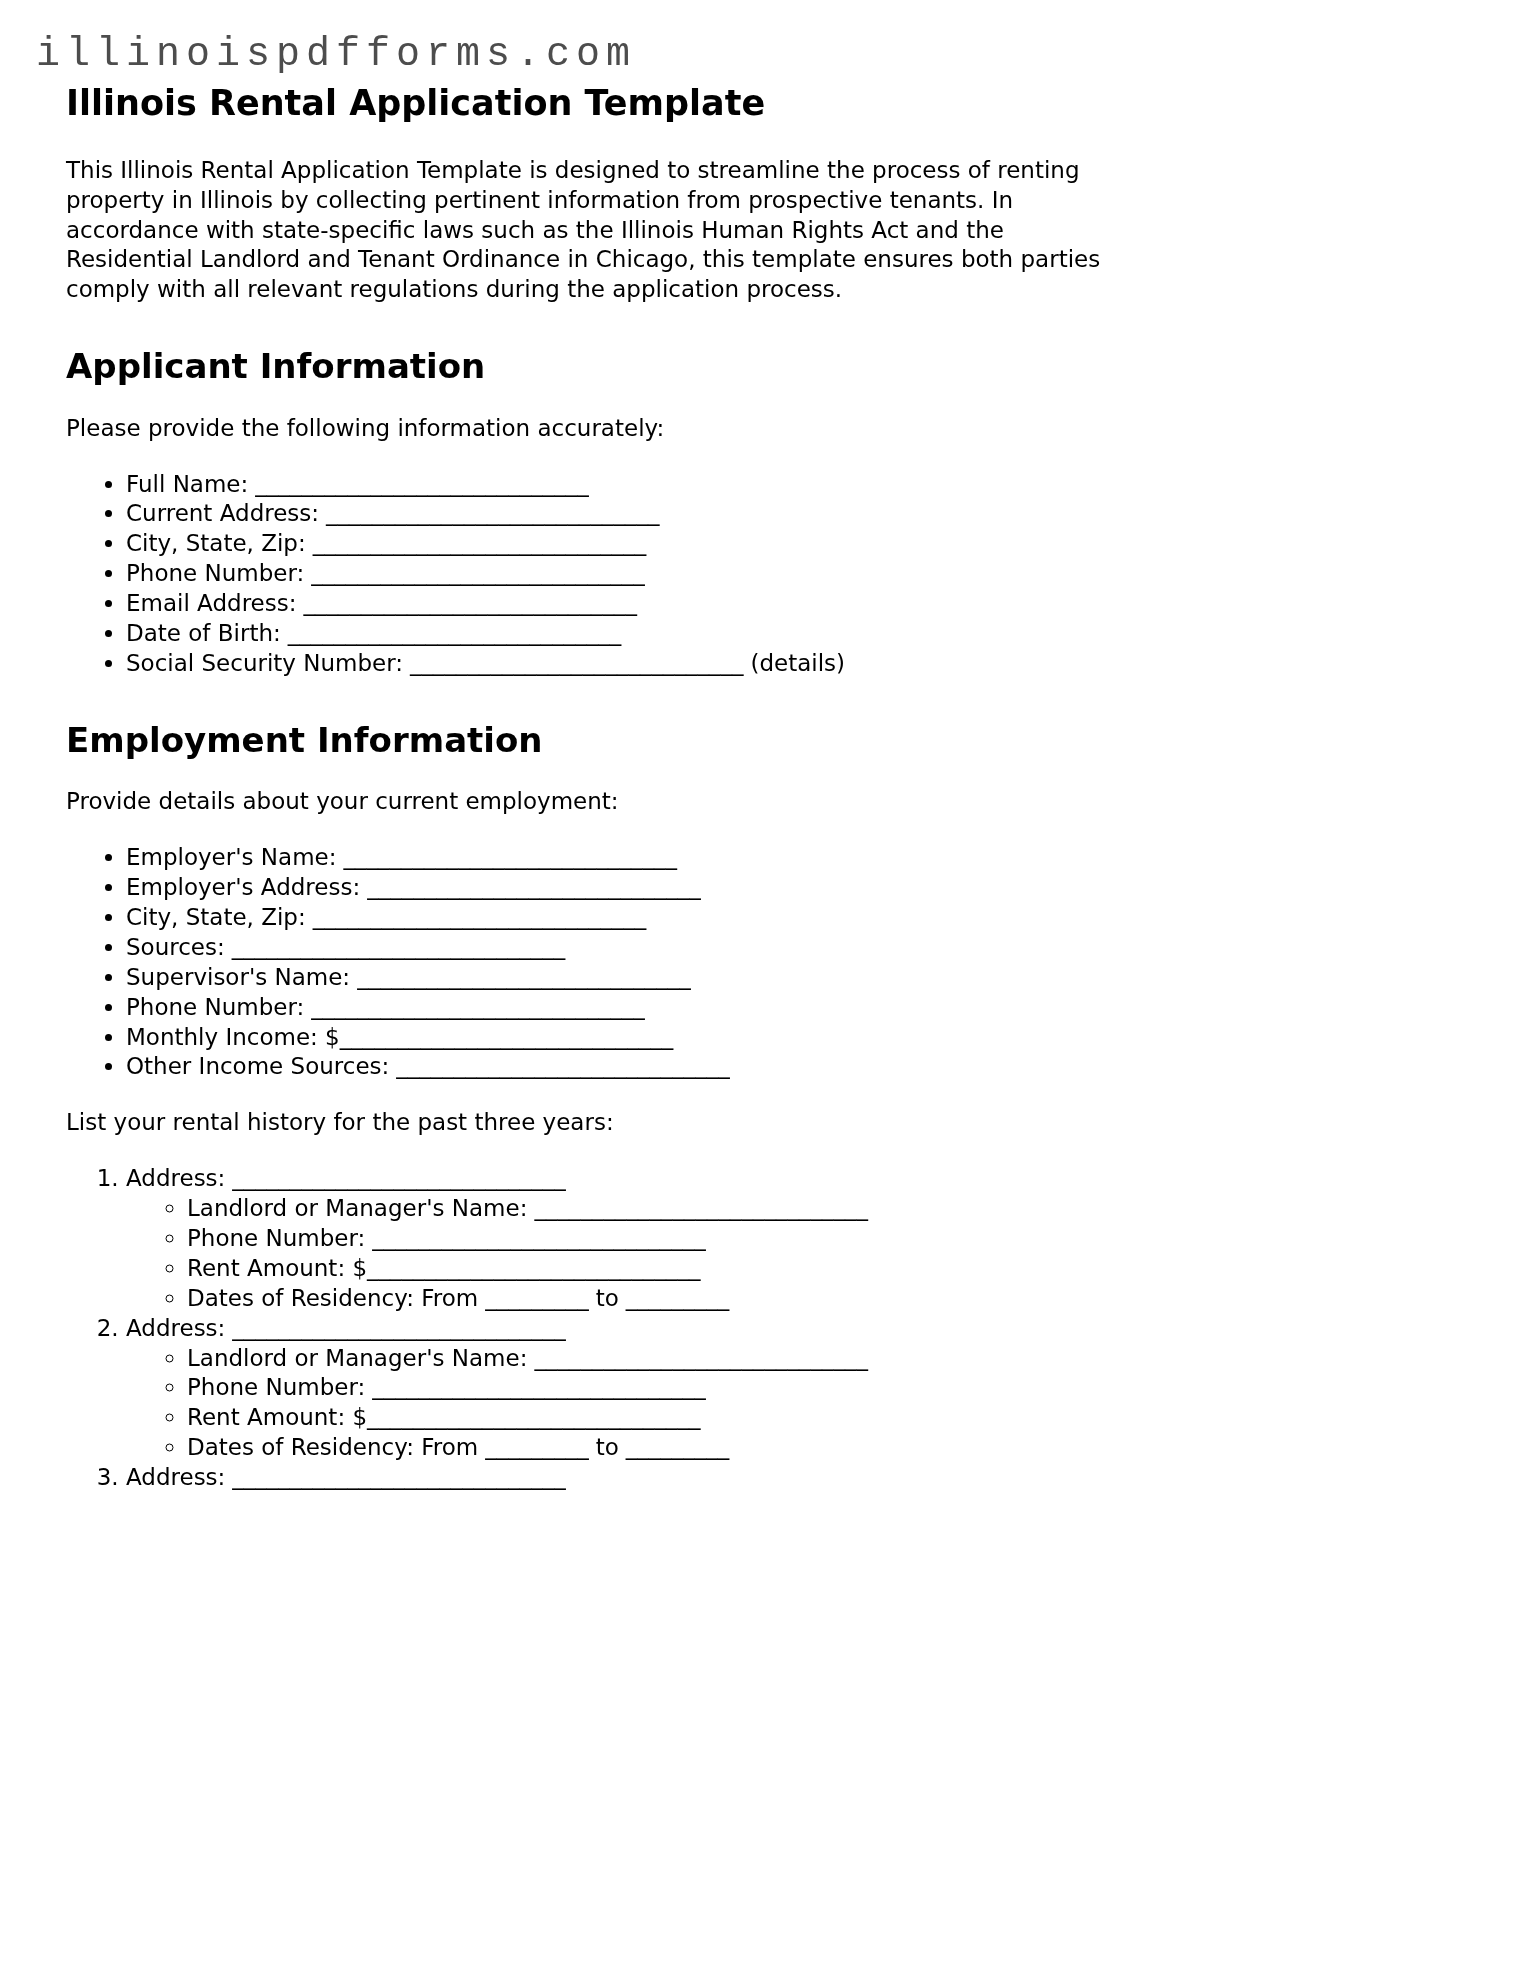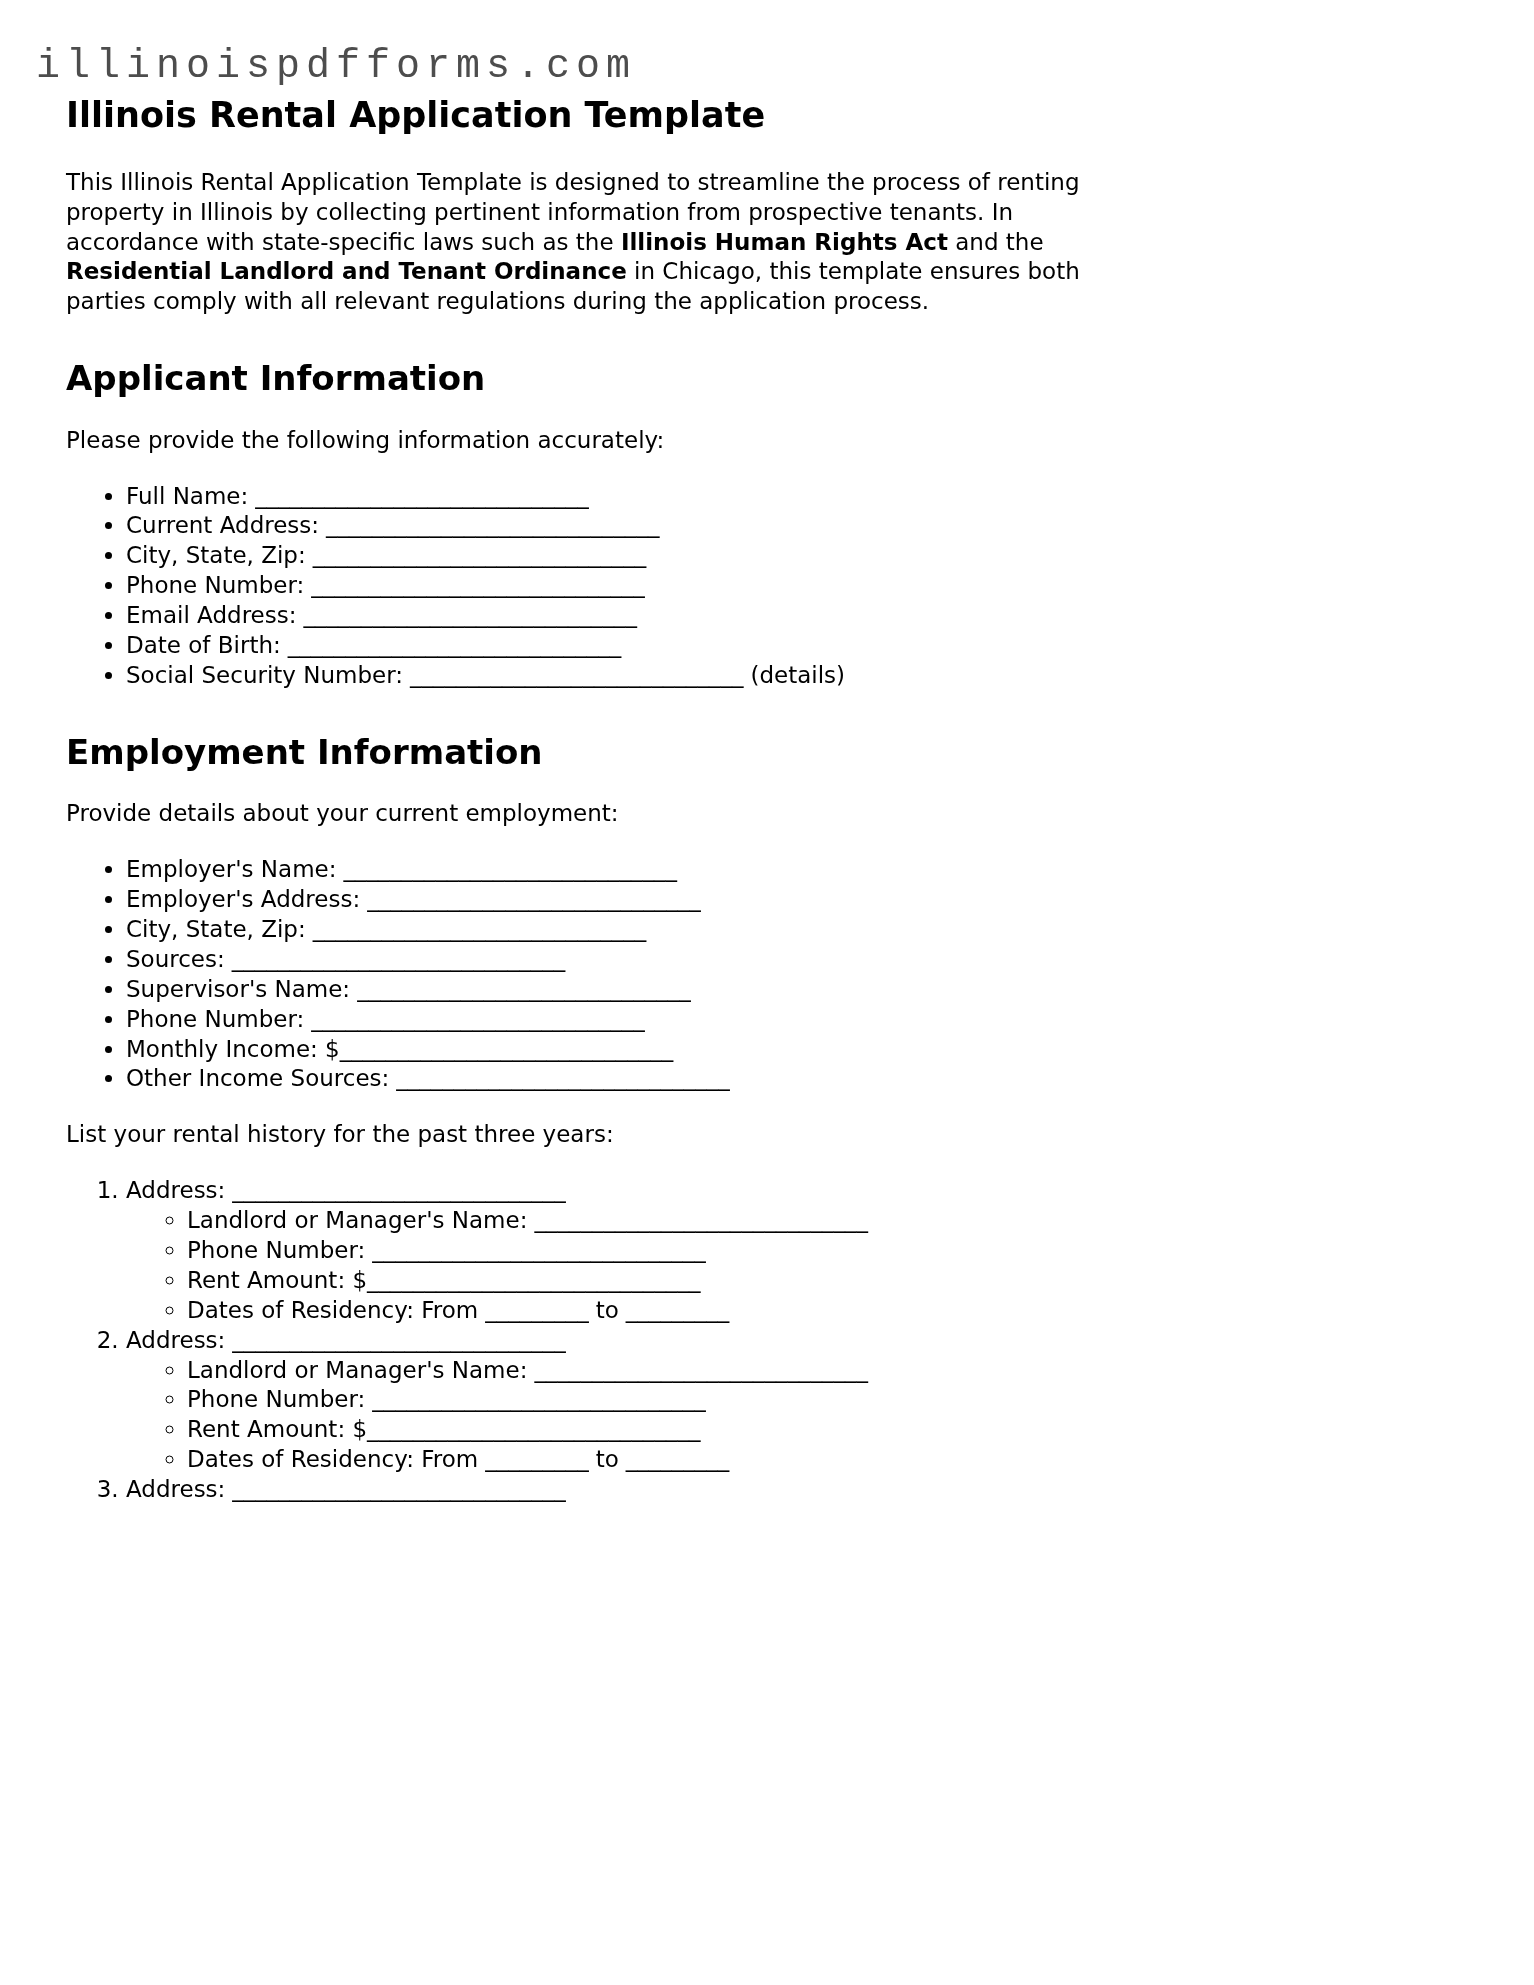--- a/index.html
+++ b/index.html
@@ -6,21 +6,21 @@
   body{
     width:1534px;height:1985px;
     background:#ffffff;color:#000000;
     font-family:"DejaVu Sans",sans-serif;
     font-size:23px;line-height:1.3;
     overflow:hidden;
   }
   .page{
     box-sizing:border-box;
     width:1534px;height:1985px;
-    padding:42px 66px 40px 66px;
+    padding:30px 66px 40px 66px;
   }
   .site-header{
     font-family:"Liberation Mono","DejaVu Sans Mono",monospace;
     font-size:40px;line-height:1.25;
     letter-spacing:6px;
     color:#4d4d4d;
     margin:0 0 2px -30px;
     white-space:nowrap;
   }
   h1{
@@ -47,21 +47,21 @@
   }
   li{line-height:1.3;}
   .blank{
     margin-left:7px;
     letter-spacing:0;
     white-space:nowrap;
   }
   .blank.tight{margin-left:0;}
   .mid{margin-left:7px;}
   .suffix{margin-left:7px;}
-  strong{font-weight:bold;}
+  strong{font-weight:normal;}
 </style>
 </head>
 <body>
 
 <div class="page">
 
   <div class="site-header">illinoispdfforms.com</div>
 
   <h1>Illinois Rental Application Template</h1>
 

